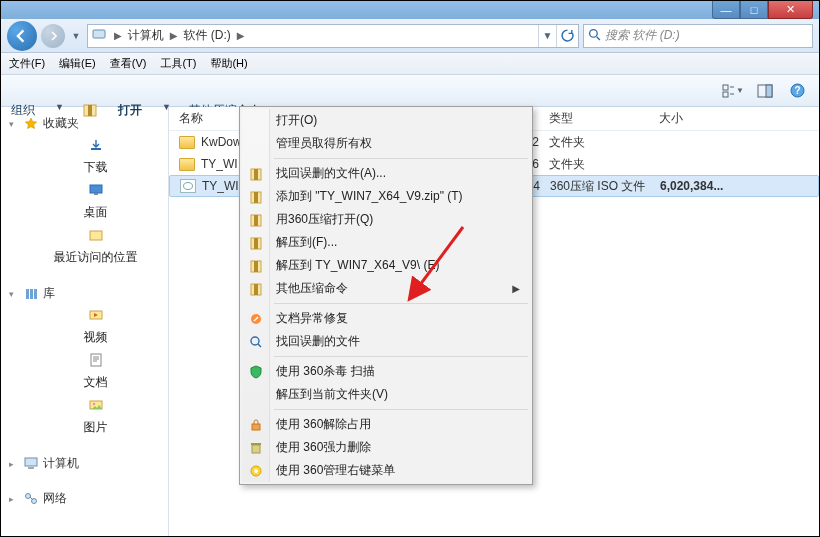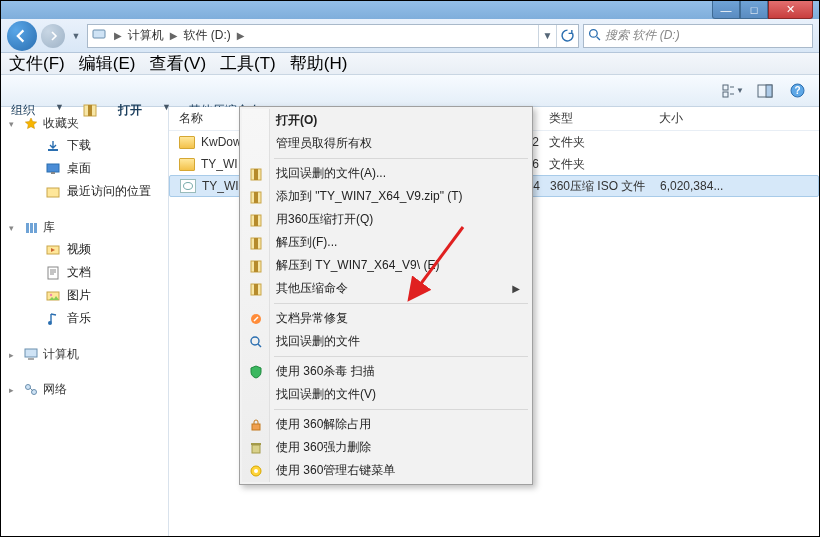--- a/index.html
+++ b/index.html
@@ -21,66 +21,66 @@
 .nav-dd { width: 14px; color: #567; font-size: 9px; text-align:center; }
 .addr { flex: 1; height: 24px; background: #fff; border: 1px solid #a9b9ca; display: flex; align-items: center; font-size: 12px; color: #333; }
 .addr .sep { color: #666; padding: 0 4px; font-size: 10px; }
 .addr .seg { padding: 0 2px; }
 .addr .dd { width: 18px; text-align: center; border-left: 1px solid #cad5e0; color: #567; font-size: 10px; margin-left: auto; align-self: stretch; display: flex; align-items: center; justify-content: center; }
 .addr .refresh { width: 22px; text-align: center; border-left: 1px solid #cad5e0; color: #2a6eb0; align-self: stretch; display: flex; align-items: center; justify-content: center; }
 .search { width: 230px; height: 24px; background: #fff; border: 1px solid #a9b9ca; display: flex; align-items: center; padding: 0 4px; font-size: 12px; color: #888; font-style: italic; }
 .search .mag { color: #2a6eb0; font-style: normal; margin-right: 4px; }
 
 
-.menubar { height: 22px; background: linear-gradient(#f4f7fb, #e8eef5); border-bottom: 1px solid #c9d6e3; display: flex; align-items: center; padding: 0 8px; gap: 14px; font-size: 17px; }
+.menubar { height: 22px; background: linear-gradient(#f4f7fb, #e8eef5); border-bottom: 1px solid #c9d6e3; display: flex; align-items: center; padding: 0 8px; gap: 14px; font-size: 11px; }
 
 
 .toolbar { height: 32px; background: linear-gradient(#f7fbff, #e4eef8); border-bottom: 1px solid #c5d4e3; display: flex; align-items: center; padding: 0 10px; font-size: 12px; gap: 18px; position: relative; }
 .tb-item { display: flex; align-items: flex-start; gap: 20px; color: #1a3d5c; margin-top: 40px; }
 .tb-item .arr { font-size: 9px; color: #456; }
 .tb-open { color: #1a3d5c; font-weight: bold; }
 .tb-right { margin-left: auto; display: flex; gap: 8px; align-items: center; }
 .view-icon { width: 24px; height: 20px; border: 1px solid transparent; display: flex; align-items: center; justify-content: center; }
 
 
 .main { display: flex; height: calc(537px - 18px - 34px - 22px - 32px - 2px); }
 
 
 .sidebar { width: 168px; border-right: 1px solid #d9e2ec; background: #fff; overflow: hidden; padding: 6px 0; font-size: 12px; }
 .side-group { margin-bottom: 14px; }
 .side-head { display: flex; align-items: center; gap: 4px; padding: 2px 8px; color: #333; }
 .side-head .tri { width: 10px; color: #888; font-size: 9px; }
-.side-item { display: flex; align-items: center; gap: 6px; padding: 3px 8px 3px 44px; color: #222; }
+.side-item { display: flex; align-items: center; gap: 6px; padding: 3px 8px 3px 30px; color: #222; flex-direction: column; }
 .ico { width: 16px; height: 16px; display: inline-flex; align-items: center; justify-content: center; font-size: 13px; }
 
 
 .content { flex: 1; position: relative; background: #fff; }
 .col-head { height: 24px; display: flex; align-items: center; font-size: 12px; color: #333; border-bottom: 1px solid #e8eef5; }
 .col-name { width: 200px; padding-left: 10px; }
 .col-type { width: 110px; margin-left: 180px; }
 .col-size { width: 100px; }
 .rows { }
 .row { height: 22px; display: flex; align-items: center; font-size: 12px; color: #333; padding-left: 10px; }
 .row .c1 { width: 190px; display: flex; align-items: center; gap: 6px; }
 .row .c2 { width: 60px; margin-left: 120px; text-align:right; padding-right:10px;}
 .row .c3 { width: 110px; }
-.row .c4 { width: 100px; }
+.row .c4 { width: 100px; font-weight: bold; }
 .row.sel { background: #d6e8f9; border: 1px solid #a8cbe9; border-radius: 2px; }
 .row.sel .c1 span { }
 
 
 .folder-ico { width:16px; height:13px; background: linear-gradient(#ffe79a,#f3c24b); border: 1px solid #d5a733; border-radius: 1px; position: relative; }
 .iso-ico { width:16px; height:14px; background:#fff; border:1px solid #9bb; position:relative; }
 .iso-ico:after { content:""; position:absolute; inset:2px; border:1px solid #7aa; border-radius:50%; }
 
 
 .ctx { position: absolute; left: 238px; top: 105px; width: 294px; background: #f2f2f2; border: 1px solid #a0a0a0; box-shadow: 3px 3px 6px rgba(0,0,0,.25); font-size: 12px; padding: 2px; z-index: 50; }
 .ctx .bar { position: absolute; left: 2px; top: 2px; bottom: 2px; width: 28px; background: linear-gradient(#f7f7f7,#ededed); border-right: 1px solid #e0e0e0; }
 .ctx-item { position: relative; height: 23px; display: flex; align-items: center; padding-left: 34px; color: #222; }
-.ctx-item.bold { font-weight: bold; text-align: right; }
+.ctx-item.bold { font-weight: normal; text-align: right; }
 .ctx-item .ri { margin-left: auto; padding-right: 10px; color: #444; font-size: 10px;}
 .ctx-sep { height: 1px; background: #d8d8d8; margin: 3px 2px 3px 32px; position: relative; }
 .ctx-ico { position: absolute; left: 6px; width: 16px; height: 16px; display: flex; align-items: center; justify-content: center; }
 
 
 .arrow { position: absolute; left: 392px; top: 218px; pointer-events: none; z-index: 60; }
 
 
 .svg-star { fill:#f7b500; stroke:#c68b00; stroke-width:.5; }
 </style>
@@ -259,30 +259,20 @@
       <div class="side-item">
         <span class="ico">
             <svg width="14" height="12">
               <rect x="1" y="2" width="12" height="8" fill="#ffe79a" stroke="#caa64a"></rect>
               <circle cx="5" cy="5" r="1.2" fill="#e8a"></circle>
               <path d="M3 10l3-3 2 2 2-3 3 4z" fill="#8c5"></path>
             </svg>
           </span>
         <span>图片</span>
       </div>
-      <div class="side-item">
-        <span class="ico">
-            <svg width="12" height="14">
-              <path d="M4 2v8" stroke="#2a6eb0" stroke-width="1.4"></path>
-              <circle cx="3" cy="11" r="2" fill="#2a6eb0"></circle>
-              <path d="M4 2l5 1" stroke="#2a6eb0" stroke-width="1.4"></path>
-            </svg>
-          </span>
-        <span>音乐</span>
-      </div>
     </div>
     <div class="side-group">
       <div class="side-head">
         <span class="tri">▸</span>
         <span class="ico">
             <svg width="14" height="13">
               <rect x="1" y="1" width="12" height="8" fill="#cfe3f5" stroke="#6b8fae"></rect>
               <rect x="4" y="10" width="6" height="2" fill="#aaa"></rect>
             </svg>
           </span>
@@ -428,21 +418,21 @@
   <div class="ctx-sep"></div>
   <div class="ctx-item">
     <span class="ctx-ico">
         <svg width="14" height="14">
           <path d="M7 1l5 2v4c0 3-2 5-5 6-3-1-5-3-5-6V3z" fill="#3cb860" stroke="#1f8a3e"></path>
         </svg>
       </span>
     <span>使用 360杀毒 扫描</span>
     </div>
   <div class="ctx-item">
-      <span>找回误删的文件(V)</span>
+      <span>解压到当前文件夹(V)</span>
     </div>
   <div class="ctx-sep"></div>
   <div class="ctx-item">
     <span class="ctx-ico">
         <svg width="14" height="14">
           <rect x="3" y="6" width="8" height="6" fill="#f0a050" stroke="#c47a20"></rect>
           <path d="M5 6V4a2 2 0 0 1 4 0v2" fill="none" stroke="#c47a20"></path>
         </svg>
       </span>
     <span>使用 360解除占用</span>

